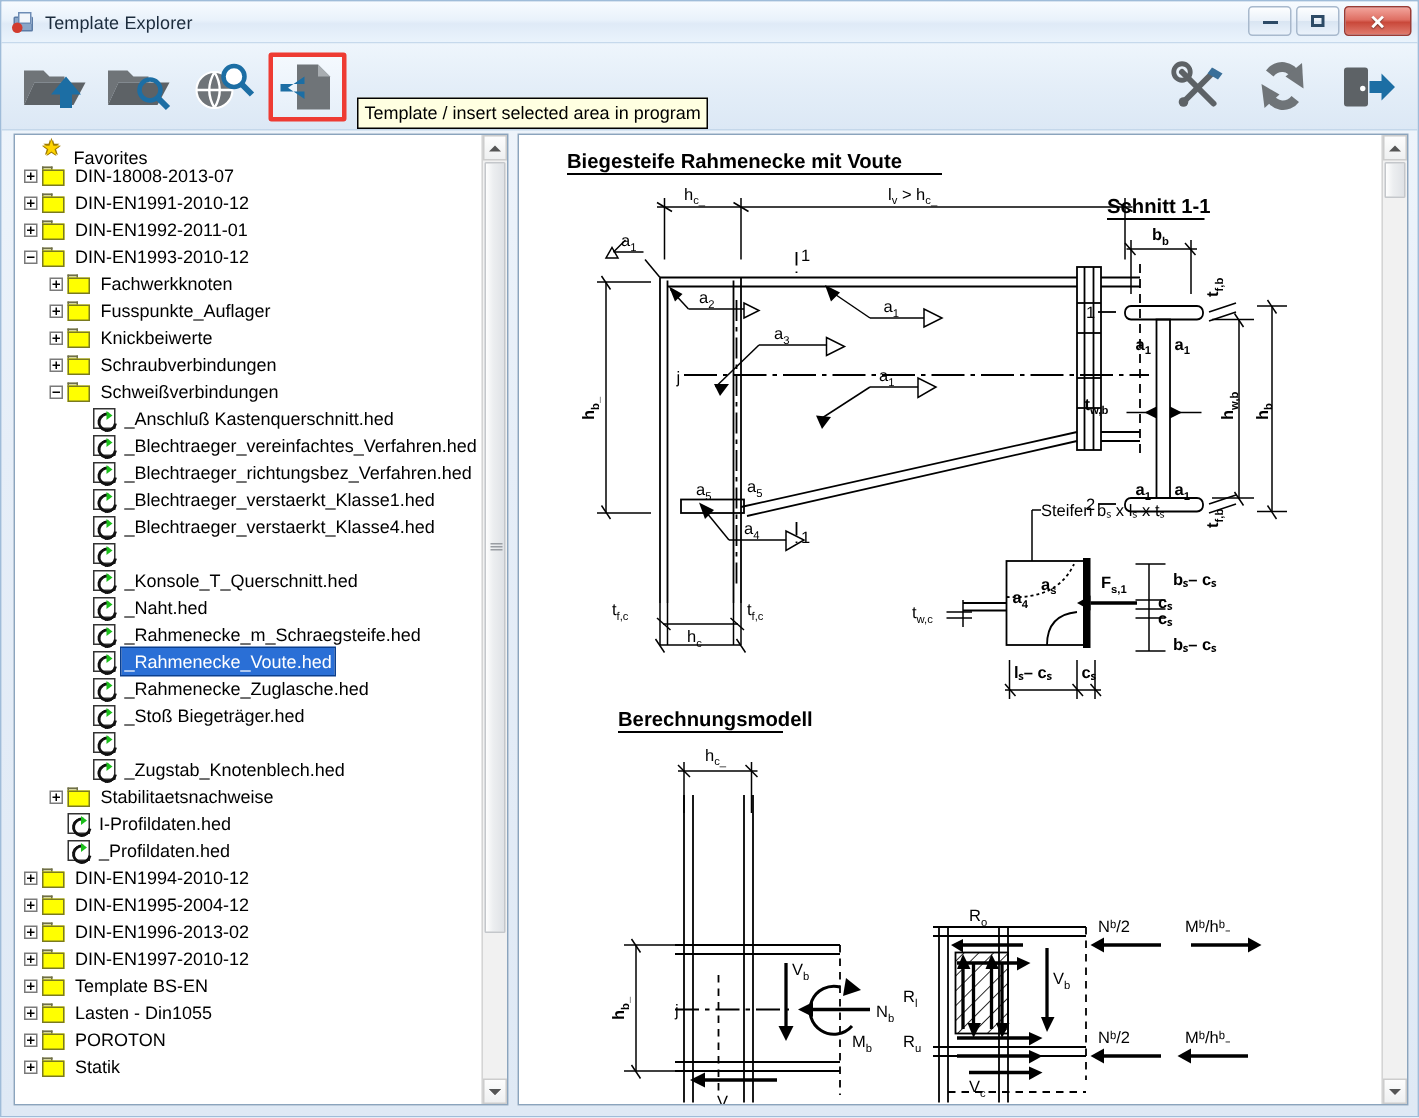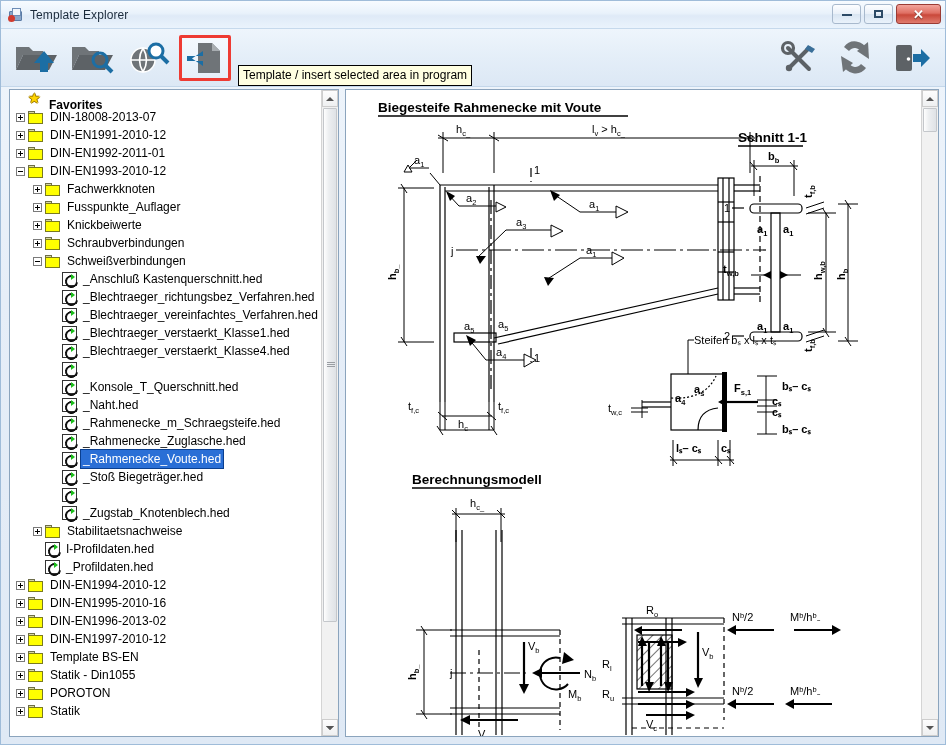--- a/index.html
+++ b/index.html
@@ -155,21 +155,21 @@
   .star-ic {
     width: 15px; height: 14px; flex: 0 0 auto; margin-right: 4px;
     position: relative;
   }
   .star-ic span {
     position: absolute; left: 0; top: -1px; font-size: 14px; color: #ffd400;
     text-shadow: 0 0 1px #a07d00, 1px 0 0 #a07d00, -1px 0 0 #a07d00, 0 1px 0 #a07d00, 0 -1px 0 #a07d00;
     line-height: 15px;
   }
   .label { padding: 0 2px; }
-  .row.bold .label { font-weight: bold; margin-top: 11px; }
+  .row.bold .label { font-weight: normal; margin-top: 11px; }
   .row.selected .label {
     background: #2a6fd6; color: #fff; outline: 1px solid #0a3f8f;
   }
 
   
   .vscroll {
     position: absolute; top: 0; right: 0; width: 17px; height: 100%;
     background: #f1f1f1; border-left: 1px solid #d4d4d4;
   }
   .vs-arrow {
@@ -403,32 +403,32 @@
         <div class="row">
           <div class="dots" style="width: 40px;"></div>
           <div class="expander none"></div>
           <div class="file-ic"></div>
           <span class="label">_Anschluß Kastenquerschnitt.hed</span>
         </div>
         <div class="row">
           <div class="dots" style="width: 40px;"></div>
           <div class="expander none"></div>
           <div class="file-ic"></div>
+          <span class="label">_Blechtraeger_vereinfachtes_Verfahren.hed</span>
+        </div>
+        <div class="row">
+          <div class="dots" style="width: 40px;"></div>
+          <div class="expander none"></div>
+          <div class="file-ic"></div>
           <span class="label">_Blechtraeger_richtungsbez_Verfahren.hed</span>
         </div>
         <div class="row">
           <div class="dots" style="width: 40px;"></div>
           <div class="expander none"></div>
           <div class="file-ic"></div>
-          <span class="label">_Blechtraeger_vereinfachtes_Verfahren.hed</span>
-        </div>
-        <div class="row">
-          <div class="dots" style="width: 40px;"></div>
-          <div class="expander none"></div>
-          <div class="file-ic"></div>
           <span class="label">_Blechtraeger_verstaerkt_Klasse1.hed</span>
         </div>
         <div class="row">
           <div class="dots" style="width: 40px;"></div>
           <div class="expander none"></div>
           <div class="file-ic"></div>
           <span class="label">_Blechtraeger_verstaerkt_Klasse4.hed</span>
         </div>
         <div class="row">
           <div class="dots" style="width: 40px;"></div>
@@ -446,32 +446,32 @@
           <div class="expander none"></div>
           <div class="file-ic"></div>
           <span class="label">_Naht.hed</span>
         </div>
         <div class="row">
           <div class="dots" style="width: 40px;"></div>
           <div class="expander none"></div>
           <div class="file-ic"></div>
           <span class="label">_Rahmenecke_m_Schraegsteife.hed</span>
         </div>
+        <div class="row selected">
+          <div class="dots" style="width: 40px;"></div>
+          <div class="expander none"></div>
+          <div class="file-ic"></div>
+          <span class="label">_Rahmenecke_Voute.hed</span>
+        </div>
         <div class="row">
           <div class="dots" style="width: 40px;"></div>
           <div class="expander none"></div>
           <div class="file-ic"></div>
           <span class="label">_Rahmenecke_Zuglasche.hed</span>
         </div>
-        <div class="row selected">
-          <div class="dots" style="width: 40px;"></div>
-          <div class="expander none"></div>
-          <div class="file-ic"></div>
-          <span class="label">_Rahmenecke_Voute.hed</span>
-        </div>
         <div class="row">
           <div class="dots" style="width: 40px;"></div>
           <div class="expander none"></div>
           <div class="file-ic"></div>
           <span class="label">_Stoß Biegeträger.hed</span>
         </div>
         <div class="row">
           <div class="dots" style="width: 40px;"></div>
           <div class="expander none"></div>
           <div class="file-ic"></div>
@@ -512,21 +512,21 @@
           </div>
           <span class="label">DIN-EN1994-2010-12</span>
         </div>
         <div class="row">
           <div class="dots" style="width: 6px;"></div>
           <div class="expander plus"></div>
           <div class="folder-ic">
             <div class="tab"></div>
             <div class="body"></div>
           </div>
-          <span class="label">DIN-EN1995-2010-16</span>
+          <span class="label">DIN-EN1995-2004-12</span>
         </div>
         <div class="row">
           <div class="dots" style="width: 6px;"></div>
           <div class="expander plus"></div>
           <div class="folder-ic">
             <div class="tab"></div>
             <div class="body"></div>
           </div>
           <span class="label">DIN-EN1996-2013-02</span>
         </div>
@@ -548,21 +548,21 @@
           </div>
           <span class="label">Template BS-EN</span>
         </div>
         <div class="row">
           <div class="dots" style="width: 6px;"></div>
           <div class="expander plus"></div>
           <div class="folder-ic">
             <div class="tab"></div>
             <div class="body"></div>
           </div>
-          <span class="label">Statik - Din1055</span>
+          <span class="label">Lasten - Din1055</span>
         </div>
         <div class="row">
           <div class="dots" style="width: 6px;"></div>
           <div class="expander plus"></div>
           <div class="folder-ic">
             <div class="tab"></div>
             <div class="body"></div>
           </div>
           <span class="label">POROTON</span>
         </div>

